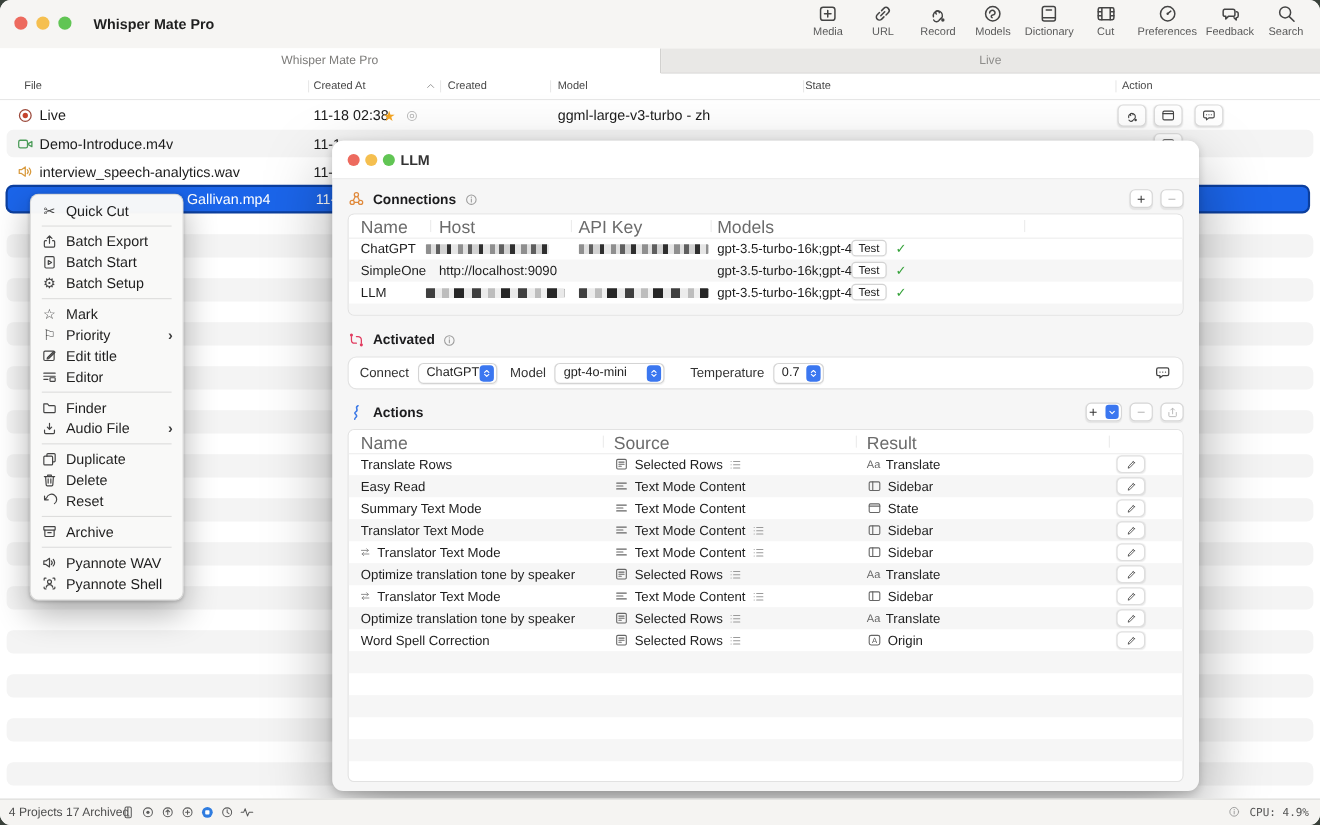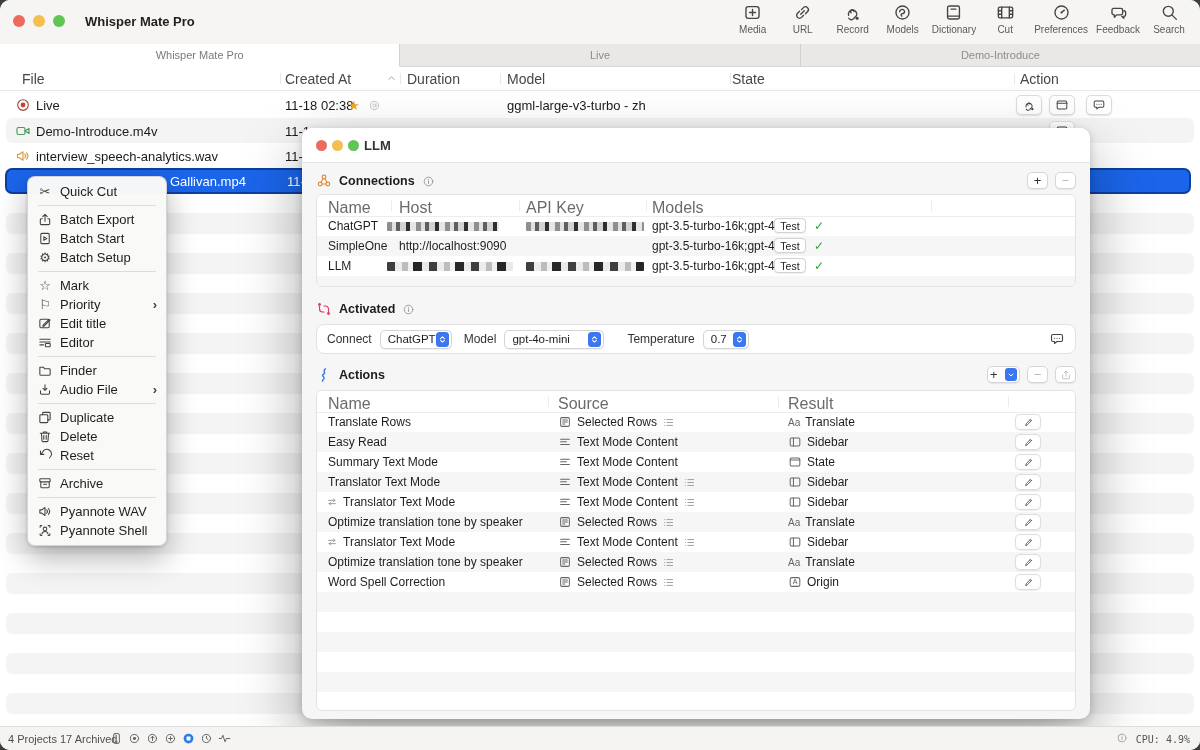--- a/index.html
+++ b/index.html
@@ -20,21 +20,21 @@
 
   
   .tabbar{position:absolute;top:44px;left:0;right:0;height:23px;display:flex}
   .tab{flex:1;display:flex;align-items:center;justify-content:center;font-size:11px;color:#8e8d8b;
     background:#e9e8e6;border-right:1px solid #d2d1cf;border-bottom:1px solid #d9d8d6}
   .tab:last-child{border-right:none}
   .tab.active{background:#fff;border-bottom:1px solid #fff;color:#7c7b79}
 
   
   .thead{position:absolute;top:67px;left:0;right:0;height:23px;background:#fff;border-bottom:1px solid #e7e7e7}
-  .th{position:absolute;top:0;height:23px;display:flex;align-items:center;font-size:14px;color:#474747}
+  .th{position:absolute;top:0;height:23px;display:flex;align-items:center;font-size:10px;color:#474747}
   .vsep{position:absolute;top:6px;width:1px;height:11px;background:#e8e8e8}
 
   
   .row{position:absolute;left:0;width:100%}
   .file-ic{position:absolute;left:15px;top:50%;transform:translateY(-50%);width:16px;height:16px}
   .cellt{position:absolute;top:50%;transform:translateY(-50%);font-size:13px;color:#1b1b1b;white-space:nowrap}
   .rowstripe{position:absolute;left:6px;width:1188px;background:#f4f4f4;border-radius:6px}
   .abtn{position:absolute;width:26px;height:20px;background:#fff;border:1px solid #dcdcdc;border-radius:5px;
     box-shadow:0 1px 1.5px rgba(0,0,0,.1);display:flex;align-items:center;justify-content:center;padding:0}
   .abtn .ic{width:14px;height:14px}
@@ -205,34 +205,31 @@
     </div>
   </div>
 
   <div class="tabbar">
     <div class="tab active">
         <span>Whisper Mate Pro</span>
       </div>
     <div class="tab">
         <span>Live</span>
       </div>
-    <div class="tab">
-        <span>Demo-Introduce</span>
-      </div>
   </div>
 
   <div class="thead">
     <div class="th" style="left:22px">File</div>
     <div class="th" style="left:285px">Created At</div>
     <span class="ic" style="position:absolute;left:386px;top:6px;width:11px;height:11px">
         <svg viewBox="0 0 16 16">
           <path d="M4 9.5L8 5.5l4 4" style="stroke:#8a8a8a"></path>
         </svg>
       </span>
-    <div class="th" style="left:407px">Duration</div>
+    <div class="th" style="left:407px">Created</div>
     <div class="th" style="left:507px">Model</div>
     <div class="th" style="left:732px">State</div>
     <div class="th" style="left:1020px">Action</div>
     <div class="vsep" style="left:280px"></div>
     <div class="vsep" style="left:400px"></div>
     <div class="vsep" style="left:500px"></div>
     <div class="vsep" style="left:730px"></div>
     <div class="vsep" style="left:1014px"></div>
   </div>
 

